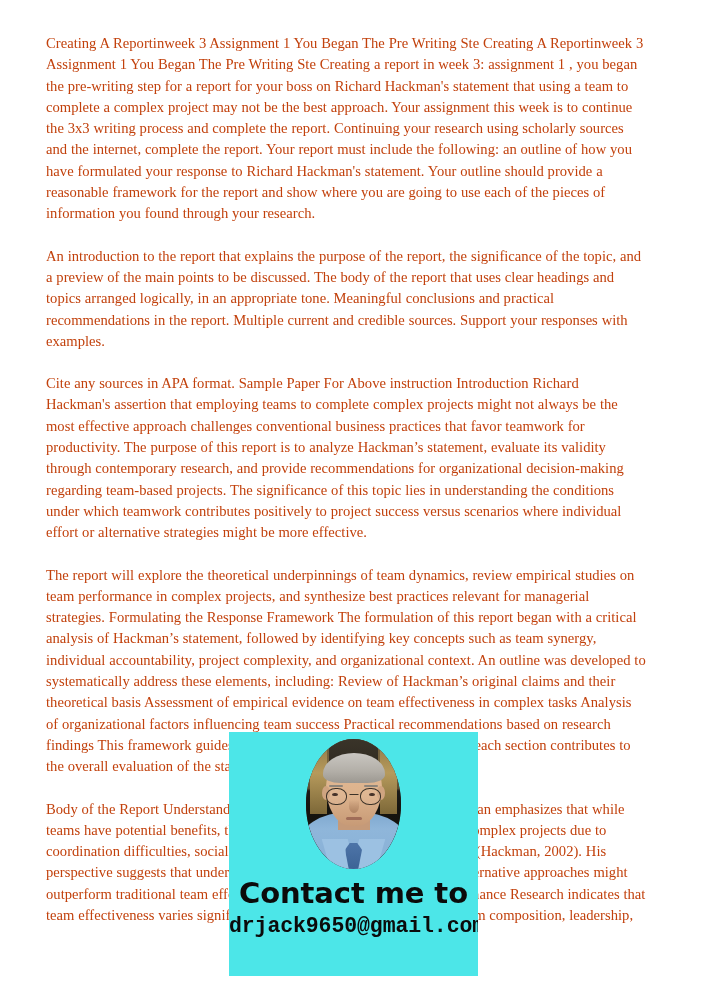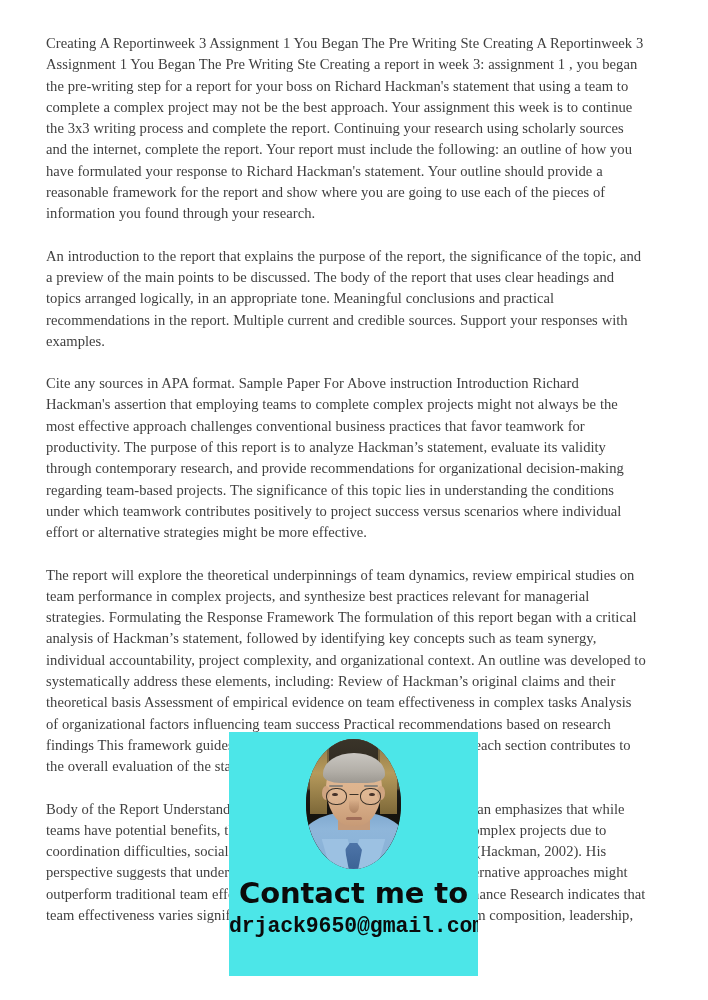--- a/index.html
+++ b/index.html
@@ -29,21 +29,21 @@
     position: absolute;
     left: 46px;
     top: 33px;
     width: 600px;
   }
 
   .para {
     font-family: "Liberation Serif", "DejaVu Serif", serif;
     font-size: 14.6px;
     line-height: 21.3px;
-    color: #404040;
+    color: #c2410c;
     text-align: left;
     margin: 0 0 21px 0;
     word-spacing: 0.15px;
     letter-spacing: 0.02px;
   }
   .para:last-child { margin-bottom: 0; }
 
   
   #contact-overlay {
     position: absolute;

